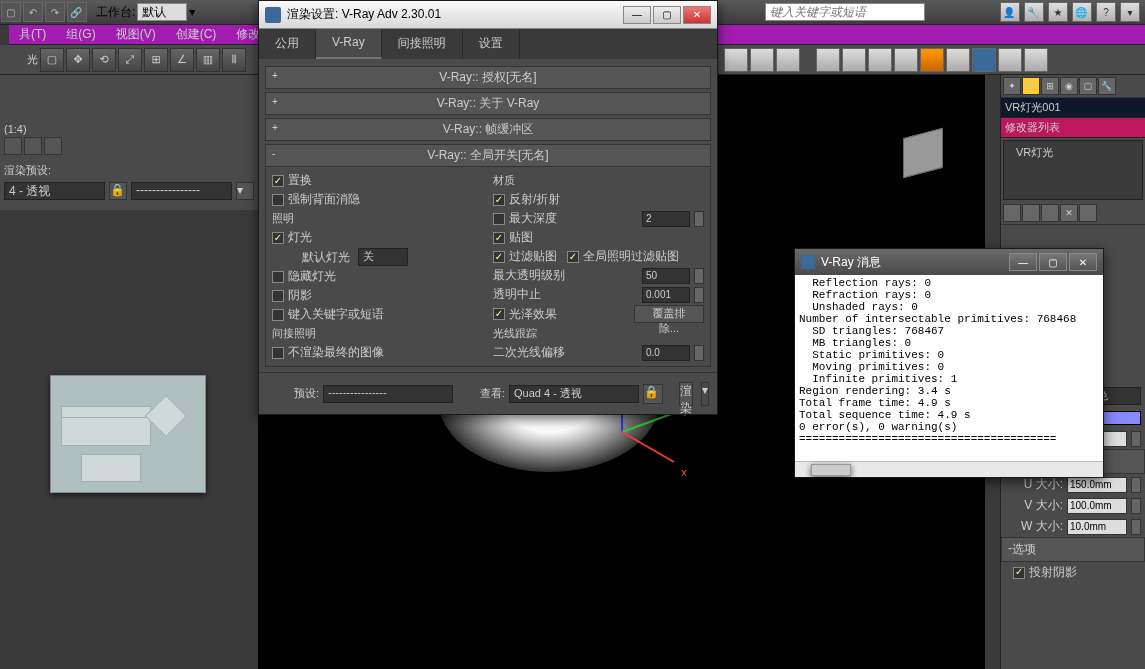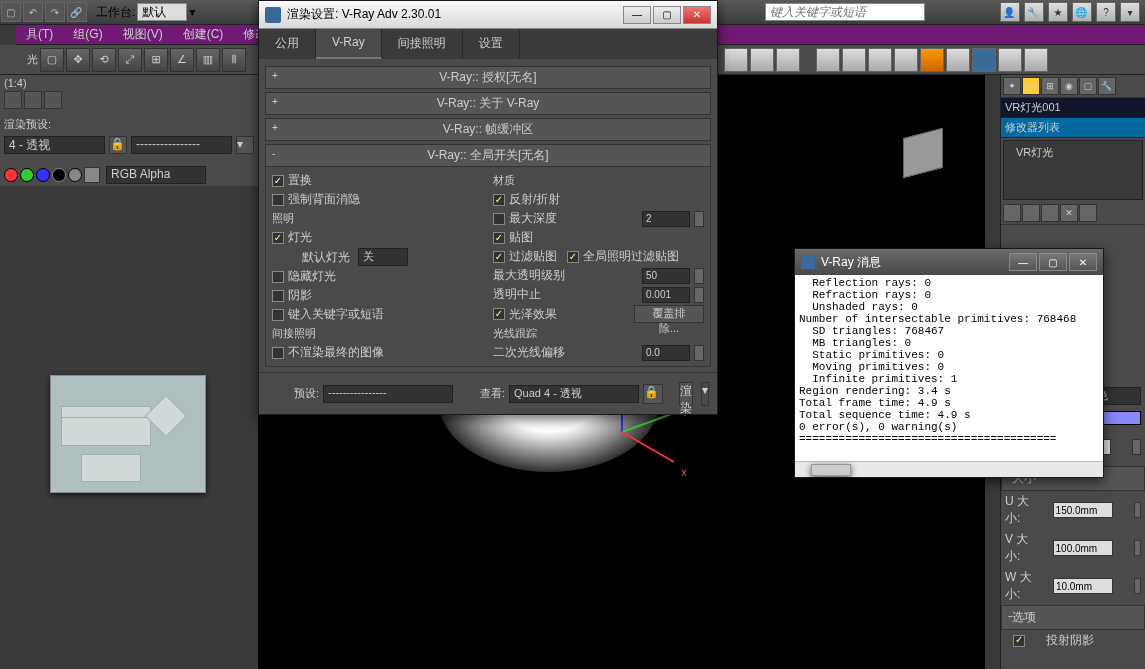--- a/index.html
+++ b/index.html
@@ -8,21 +8,21 @@
 
 .topbar { position: absolute; top: 0; left: 0; right: 0; height: 25px; background: linear-gradient(#5a5a5a,#3c3c3c); display: flex; align-items: center; border-bottom: 1px solid #222; }
 .topbar .tool-icon { width: 20px; height: 20px; margin: 0 1px; background: #555; border: 1px solid #666; display: inline-flex; align-items: center; justify-content: center; font-size: 10px; color: #bbb; }
 .topbar .workspace-label { margin-left: 8px; color: #000; font-size: 12px; }
 .topbar .workspace-dd { margin-left: 2px; width: 50px; height: 18px; background: #ddd; border: 1px solid #888; color: #000; padding: 0 4px; }
 .search-box { position: absolute; right: 220px; top: 3px; width: 160px; height: 18px; background: #fff; border: 1px solid #888; color: #888; font-style: italic; padding: 0 4px; }
 .topbar .right-icons { position: absolute; right: 4px; top: 2px; display: flex; gap: 2px; }
 .topbar .right-icons .tool-icon { background: linear-gradient(#e0e0e0,#b0b0b0); border: 1px solid #666; color: #333; }
 
 
-.menubar { position: absolute; top: 25px; left: 16px; right: 0; height: 20px; background: #701a75; display: flex; align-items: center; border-bottom: 1px solid #222; }
+.menubar { position: absolute; top: 25px; left: 9px; right: 0; height: 20px; background: #a21caf; display: flex; align-items: center; border-bottom: 1px solid #222; }
 .menubar .menu-item { padding: 0 10px; color: #ccc; }
 
 
 .toolbar2 { position: absolute; top: 45px; left: 0; right: 0; height: 30px; background: #4a4a4a; border-bottom: 1px solid #222; display: flex; align-items: center; gap: 2px; padding: 0 2px; }
 .toolbar2 .tbtn { width: 24px; height: 24px; background: linear-gradient(#666,#444); border: 1px solid #333; display: inline-flex; align-items: center; justify-content: center; font-size: 11px; }
 .toolbar2 .left-label { width: 36px; text-align: right; font-size: 11px; }
 
 
 .left-panel { position: absolute; top: 75px; left: 0; width: 258px; background: #4a4a4a; }
 .preset-row { display: flex; align-items: center; padding: 2px 4px; gap: 4px; }
@@ -49,21 +49,21 @@
 .cube-gizmo { position: absolute; right: 30px; top: 50px; width: 60px; height: 60px; }
 .cube-gizmo .face { position: absolute; width: 40px; height: 40px; background: #999; border: 1px solid #666; }
 
 
 .rside { position: absolute; top: 75px; right: 0; width: 145px; bottom: 0; background: #4a4a4a; border-left: 1px solid #222; }
 .rside .icon-row { display: flex; gap: 1px; padding: 2px; border-bottom: 1px solid #333; }
 .rside .icon-row .ic { width: 18px; height: 18px; background: #666; border: 1px solid #333; font-size: 9px; display: flex; align-items: center; justify-content: center; }
 .rside .ic.active { background: #ffcc33; }
 .rside .field-title { background: #0f172a; padding: 2px 4px; border-bottom: 1px solid #222; font-size: 11px; }
 .rside .section-head { background: #555; padding: 3px 6px; border: 1px solid #333; font-size: 11px; }
-.rside .param { display: flex; align-items: center; padding: 2px 4px; gap: 21px; font-size: 11px; justify-content: flex-end; }
+.rside .param { display: flex; align-items: center; padding: 2px 4px; gap: 4px; font-size: 11px; justify-content: flex-end; }
 .rside .param input { width: 60px; height: 16px; background: #ddd; border: 1px solid #333; font-size: 10px; padding: 0 2px; }
 .rside .color-sw { width: 40px; height: 14px; background: #8888ff; border: 1px solid #000; }
 .rside .spin { width: 10px; height: 16px; background: #666; border: 1px solid #333; }
 .rside .cb { width: 12px; height: 12px; border: 1px solid #888; background: #333; display: inline-block; }
 
 
 .vray-dialog { position: absolute; top: 0; left: 258px; width: 460px; height: 415px; background: #4a4a4a; border: 1px solid #1a1a1a; box-shadow: 0 4px 12px rgba(0,0,0,.6); }
 .vray-dialog .titlebar { height: 28px; background: linear-gradient(#fafafa,#d8d8d8); display: flex; align-items: center; padding: 0 6px; color: #000; border-bottom: 1px solid #888; }
 .vray-dialog .titlebar .vicon { width: 16px; height: 16px; background: #3a6a9a; border-radius: 2px; margin-right: 6px; }
 .vray-dialog .titlebar .spacer { flex: 1; }
@@ -156,45 +156,36 @@
   <div class="tbtn"></div>
   <div class="tbtn"></div>
   <div class="tbtn" style="background:linear-gradient(#f90,#c60)"></div>
   <div class="tbtn"></div>
   <div class="tbtn" style="background:#3a6a9a"></div>
   <div class="tbtn"></div>
   <div class="tbtn"></div>
 </div>
 
 <div class="left-panel">
-  <div style="padding:2px 4px;font-size:11px;">(1:4)</div>
+  <div style="padding:2px 4px;font-size:11px;margin-top:46px;">(1:4)</div>
   <div style="height:24px;display:flex;gap:2px;padding:0 4px">
     <div class="tiny-btn"></div>
     <div class="tiny-btn"></div>
     <div class="tiny-btn"></div>
   </div>
   <div class="preset-row">
     <label>渲染预设:</label>
   </div>
   <div class="preset-row">
     <div class="preset-dd">4 - 透视</div>
     <div class="tiny-btn">🔒</div>
     <div class="preset-dd">----------------</div>
     <div class="tiny-btn">▾</div>
   </div>
   <div style="height:8px"></div>
-  <div class="rgb-row">
-    <div class="circ" style="background:#f33"></div>
-    <div class="circ" style="background:#3c3"></div>
-    <div class="circ" style="background:#33f"></div>
-    <div class="circ" style="background:#000;border-color:#888"></div>
-    <div class="circ" style="background:#888"></div>
-    <div class="sq"></div>
-    <div class="rgb-dd">RGB Alpha</div>
-  </div>
 </div>
 
 <div class="viewport">
   <div class="glow"></div>
   <div class="gizmo">
     <div class="axis z"></div>
     <div class="axis y"></div>
     <div class="axis x"></div>
     <span style="position:absolute;left:60px;top:36px;color:#f55;font-size:10px">x</span>
     <span style="position:absolute;left:62px;top:-26px;color:#5c5;font-size:10px">y</span>
@@ -215,21 +206,21 @@
 <div class="rside">
   <div class="icon-row">
     <div class="ic">✦</div>
     <div class="ic active">⟳</div>
     <div class="ic">⊞</div>
     <div class="ic">◉</div>
     <div class="ic">▢</div>
     <div class="ic">🔧</div>
   </div>
   <div class="field-title">VR灯光001</div>
-  <div class="field-title" style="background:#0369a1">修改器列表</div>
+  <div class="field-title" style="background:#be185d">修改器列表</div>
   <div style="height:60px;background:#3a3a3a;border:1px solid #222;margin:2px">
     <div style="padding:4px 12px;font-size:11px">VR灯光</div>
   </div>
   <div class="icon-row">
     <div class="ic"></div>
     <div class="ic"></div>
     <div class="ic"></div>
     <div class="ic">✕</div>
     <div class="ic"></div>
   </div>

